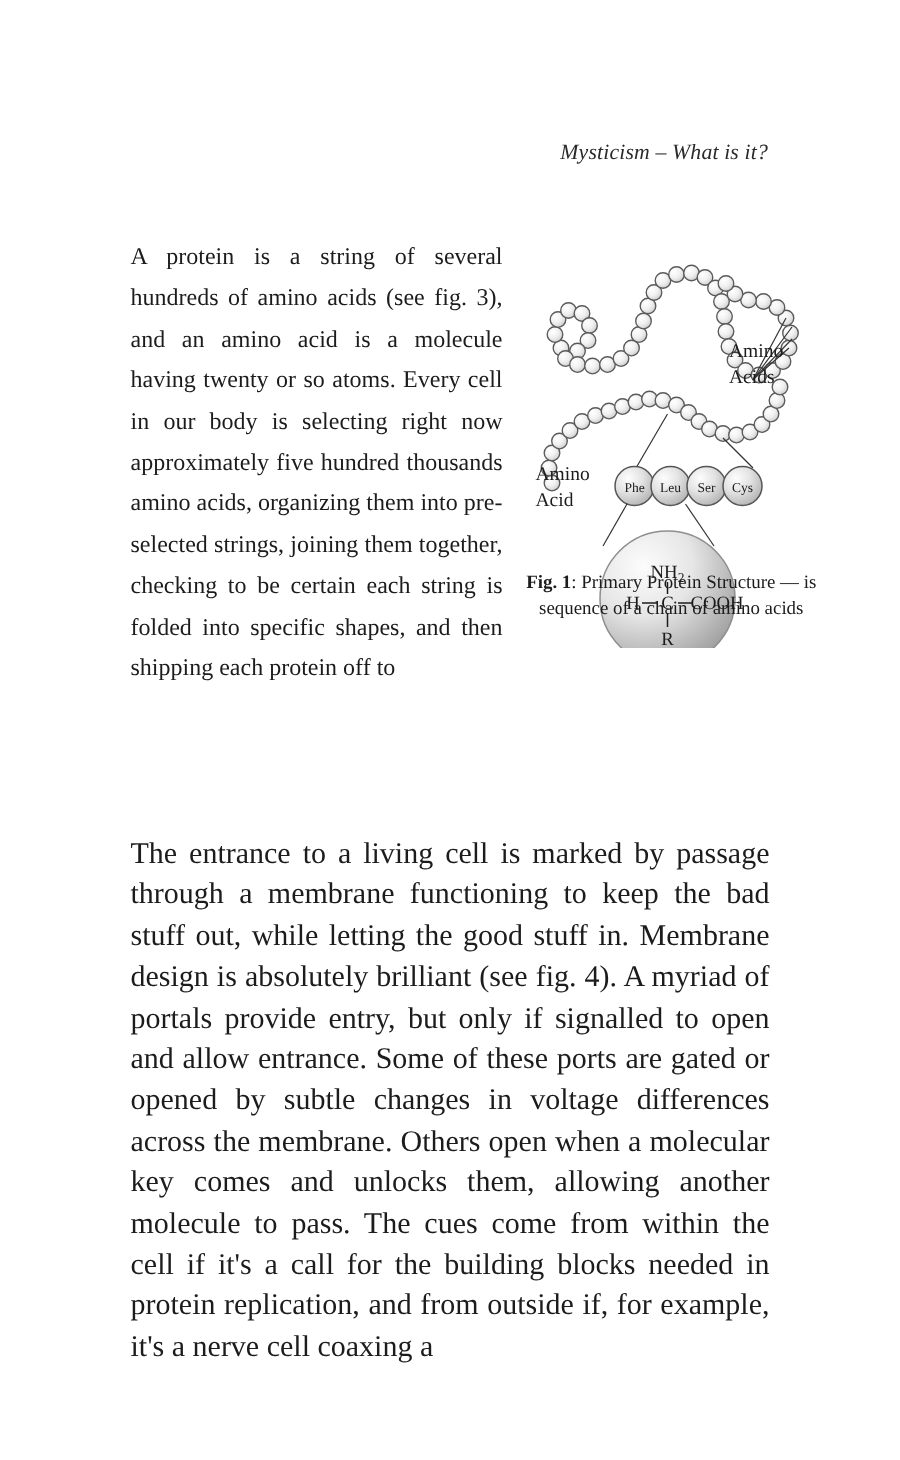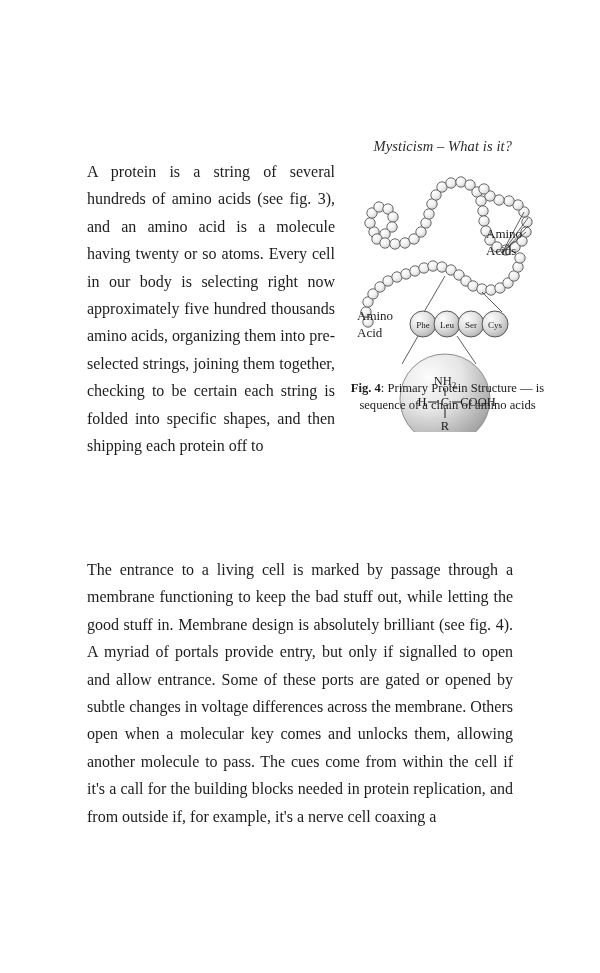--- a/index.html
+++ b/index.html
@@ -27,21 +27,20 @@
   }
   .header-title {
     position: absolute;
     right: 88px;
     top: 6px;
     font-style: italic;
     font-size: 14.5px;
     letter-spacing: 0.1px;
     color: #2a2a2a;
     white-space: nowrap;
-    margin-top: 44px;
   }
   .header-rule {
     position: absolute;
     left: 513px;
     top: 22px;
     right: 0;
     height: 6px;
     background: #a9a9a9;
   }
 
@@ -64,21 +63,21 @@
     font-size: 14.6px;
     line-height: 27.4px;
     text-align: justify;
     text-justify: inter-word;
   }
   .para2 {
     position: absolute;
     left: 87px;
     top: 556px;
     width: 426px;
-    font-size: 16px;
+    font-size: 20px;
     line-height: 27.4px;
     text-align: justify;
     text-justify: inter-word;
   }
 
   
   .figure {
     position: absolute;
     left: 352px;
     top: 152px;
@@ -249,21 +248,21 @@
       </g>
 
       <g font-family="Liberation Serif, serif" font-size="13" fill="#1c1c1c">
         <text x="5" y="168">Amino</text>
         <text x="5" y="185">Acid</text>
       </g>
     </svg>
   </div>
 
   <div class="fig-caption">
-    <b>Fig. 4</b><span>: </span><span>Primary Protein Structure — is sequence of a chain of amino acids</span>
+    <b>Fig. 1</b><span>: </span><span>Primary Protein Structure — is sequence of a chain of amino acids</span>
   </div>
 
   <div class="col-text">A protein is a string of several hundreds of amino acids (see fig. 3), and an amino acid is a molecule having twenty or so atoms. Every cell in our body is selecting right now approximately five hundred thousands amino acids, organizing them into pre-selected strings, joining them together, checking to be certain each string is folded into specific shapes, and then shipping each protein off to</div>
 
 
   <div class="para2">The entrance to a living cell is marked by passage through a membrane functioning to keep the bad stuff out, while letting the good stuff in. Membrane design is absolutely brilliant (see fig. 4). A myriad of portals provide entry, but only if signalled to open and allow entrance. Some of these ports are gated or opened by subtle changes in voltage differences across the membrane. Others open when a molecular key comes and unlocks them, allowing another molecule to pass. The cues come from within the cell if it's a call for the building blocks needed in protein replication, and from outside if, for example, it's a nerve cell coaxing a</div>
 
 </div>
 
 </body></html>

